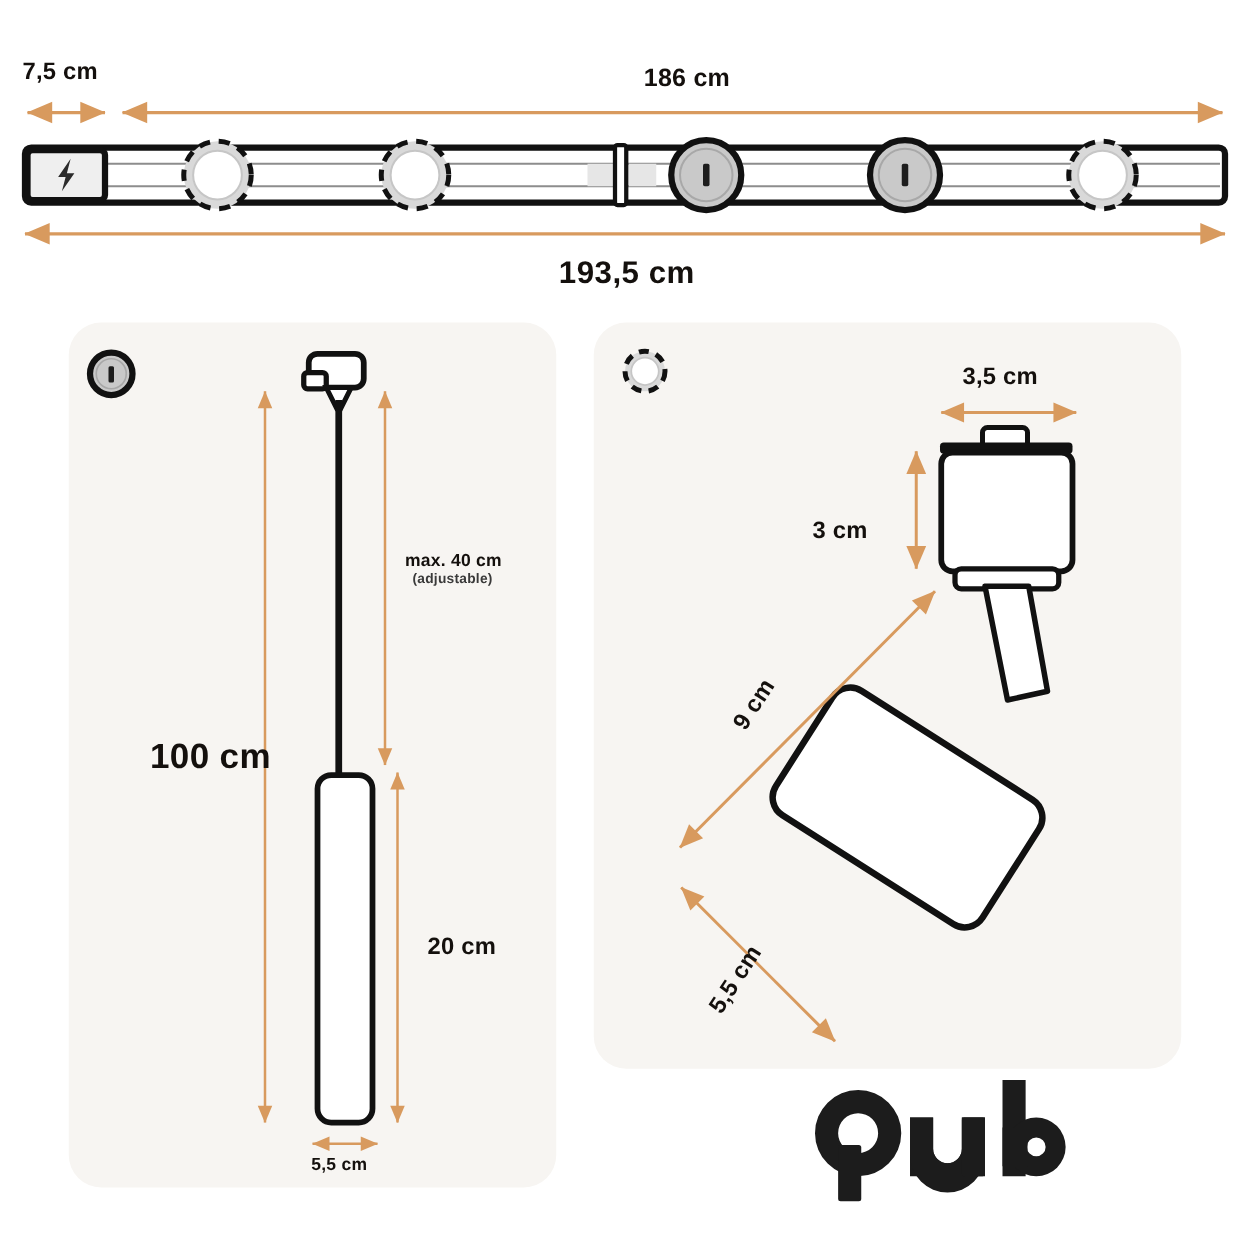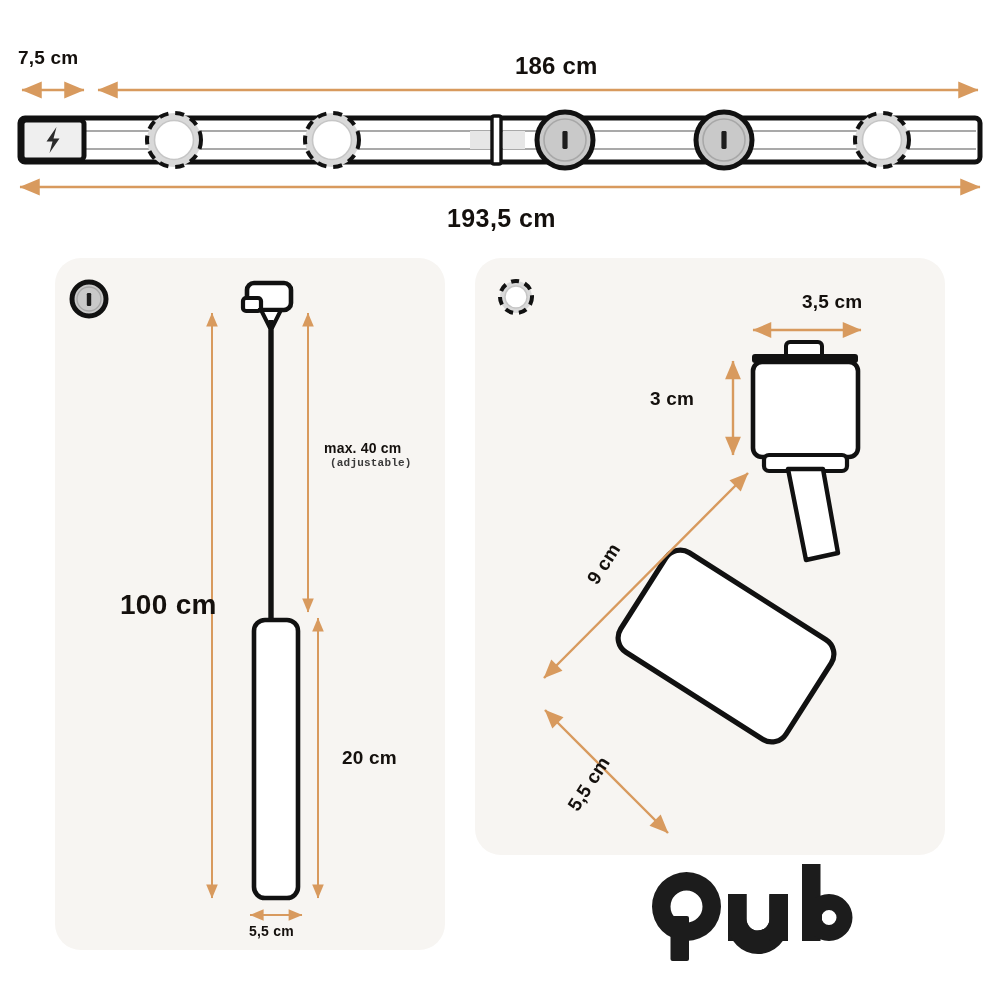--- a/index.html
+++ b/index.html
@@ -32,21 +32,21 @@
     overflow: visible;
   }
   .dim-label {
     position: absolute;
     white-space: nowrap;
     font-family: "Liberation Sans", "DejaVu Sans", sans-serif;
     color: #14100d;
     letter-spacing: 0.2px;
   }
   .lbl-top-small   { font-size: 19px; font-weight: 600; }
-  .lbl-top-mid     { font-size: 24px; font-weight: 600; }
+  .lbl-top-mid     { font-size: 20px; font-weight: 600; }
   .lbl-total       { font-size: 25px; font-weight: 700; letter-spacing: .4px; }
   .lbl-big         { font-size: 28px; font-weight: 700; letter-spacing: .3px; margin-left: 32px; }
   .lbl-med         { font-size: 19px; font-weight: 600; }
   .lbl-small       { font-size: 14px; font-weight: 600; }
   .lbl-tiny        { font-size: 11px; font-weight: 600; color: #3a3a3a; }
   .rot-9cm {
     transform: rotate(-57deg);
     transform-origin: 50% 50%;
   }
   .rot-55cm {
@@ -209,27 +209,27 @@
 
   <div class="dim-label lbl-top-small" style="left:18px; top:47px;">7,5 cm</div>
 
   <div class="dim-label lbl-top-mid" style="left:515px; top:52px;">186 cm</div>
 
   <div class="dim-label lbl-total" style="left:447px; top:204px;">193,5 cm</div>
 
   <div class="dim-label lbl-big" style="left:88px; top:589px;">100 cm</div>
 
   <div class="dim-label lbl-small" style="left:324px; top:440px;">max. 40 cm</div>
-  <div class="dim-label lbl-tiny" style="left:330px; top:457px;font-family:Liberation Mono, monospace;">(adjustable)</div>
+  <div class="dim-label lbl-tiny" style="left:330px; top:457px;">(adjustable)</div>
 
   <div class="dim-label lbl-med" style="left:342px; top:747px;">20 cm</div>
 
   <div class="dim-label lbl-small" style="left:249px; top:923px;">5,5 cm</div>
 
-  <div class="dim-label lbl-med" style="left:770px; top:291px;margin-left:32px;">3,5 cm</div>
-
-  <div class="dim-label lbl-med" style="left:650px; top:388px;">3 cm</div>
+  <div class="dim-label lbl-med" style="left:770px; top:291px;">3,5 cm</div>
+
+  <div class="dim-label lbl-med" style="left:650px; top:414px;">3 cm</div>
 
   <div class="dim-label lbl-med rot-9cm" style="left:582px; top:553px;">9 cm</div>
 
   <div class="dim-label lbl-med rot-55cm" style="left:559px; top:773px;">5,5 cm</div>
 
 </div>
 
 </body></html>

